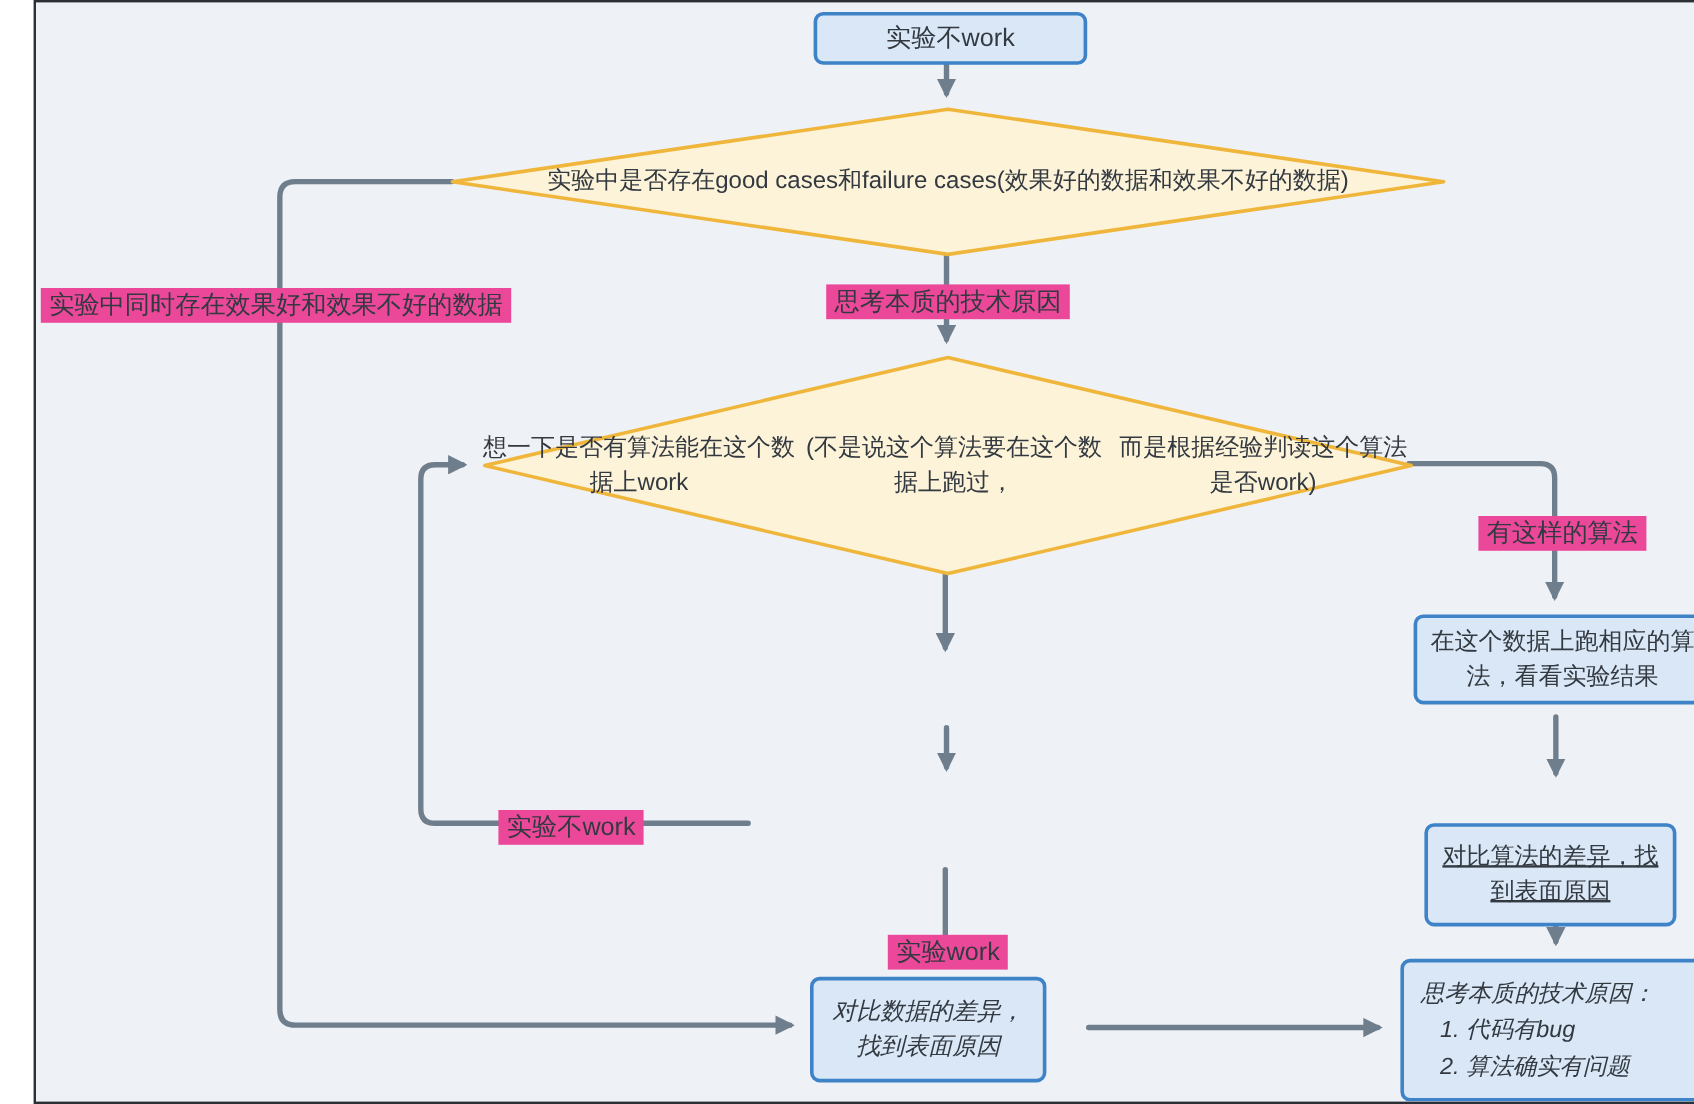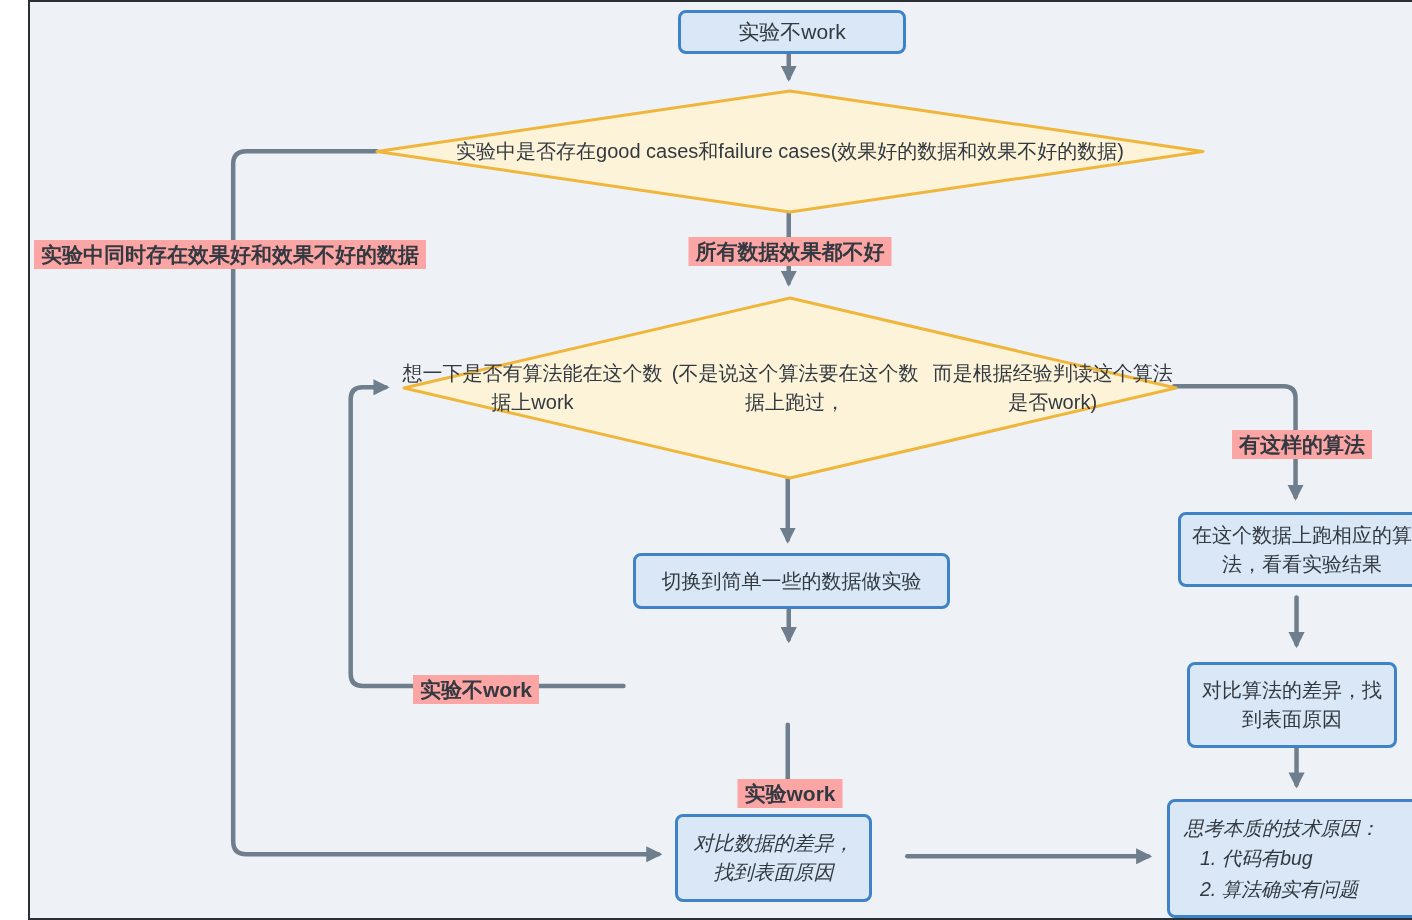--- a/index.html
+++ b/index.html
@@ -10,22 +10,22 @@
     color:#343a42;
     margin-left:28px;
   }
   #connectors{position:absolute;left:0;top:0;width:100%;height:100%;z-index:1;}
   .node{position:absolute;z-index:2;display:flex;align-items:center;justify-content:center;
     text-align:center;font-size:20px;font-weight:500;line-height:1.45;color:#333940;}
   .box{background:#d9e7f6;border:3px solid #3e83c8;border-radius:8px;box-sizing:border-box;padding:4px 10px;}
   .diamond{background:transparent;}
   .diamond svg.shape{position:absolute;left:0;top:0;width:100%;height:100%;}
   .diamond .dtext{position:relative;z-index:2;display:flex;flex-direction:row;align-items:center;justify-content:center;}
-  .edge-label{position:absolute;z-index:3;background:#fca5a5;padding:2px 7px;font-size:21px;
-    font-weight:700;color:#333940;white-space:nowrap;line-height:1.2;}
+  .edge-label{position:absolute;z-index:3;background:#ec4899;padding:2px 7px;font-size:21px;
+    font-weight:400;color:#333940;white-space:nowrap;line-height:1.2;}
   .centered{transform:translateX(-50%);}
   #root-cause-box{flex-direction:column;align-items:flex-start;text-align:left;
     justify-content:center;padding:10px 14px;font-size:19.5px;line-height:1.55;}
   #root-cause-box .item{padding-left:16px;}
 </style>
 </head>
 <body>
 
 <div id="stage">
 
@@ -68,42 +68,39 @@
     <svg class="shape" viewBox="0 0 776 184" preserveAspectRatio="none">
       <polygon points="388,2 774,92 388,182 2,92" fill="#fcf3d9" stroke="#efb63b" stroke-width="3" stroke-linejoin="round"></polygon>
     </svg>
     <div class="dtext">
       <div>想一下是否有算法能在这个数据上work</div>
       <div>(不是说这个算法要在这个数据上跑过，</div>
       <div>而是根据经验判读这个算法是否work)</div>
     </div>
   </div>
 
-  <div class="node box" style="left:603px;top:551px;width:317px;height:56px;">
-    <span>切换到简单一些的数据做实验</span>
-  </div>
 
 
   <div class="node box" style="left:645px;top:812px;width:197px;height:88px;font-style:italic;">
     <span>对比数据的差异，找到表面原因</span>
   </div>
 
   <div class="node box" style="left:1148px;top:510px;width:248px;height:75px;">
     <span>在这个数据上跑相应的算法，看看实验结果</span>
   </div>
 
-  <div class="node box" style="left:1157px;top:660px;width:210px;height:86px;">
+  <div class="node box" style="left:1157px;top:684px;width:210px;height:86px;text-decoration:underline;">
     <span>对比算法的差异，找到表面原因</span>
   </div>
 
   <div class="node box" id="root-cause-box" style="left:1137px;top:797px;width:266px;height:119px;font-style:italic;">
     <div>思考本质的技术原因：</div>
     <div class="item">1. 代码有bug</div>
     <div class="item">2. 算法确实有问题</div>
   </div>
 
   <div class="edge-label" style="left:4px;top:238px;">实验中同时存在效果好和效果不好的数据</div>
-  <div class="edge-label centered" style="left:760px;top:235px;">所有数据效果都不好</div>
+  <div class="edge-label centered" style="left:760px;top:235px;">思考本质的技术原因</div>
   <div class="edge-label centered" style="left:1272px;top:428px;">有这样的算法</div>
   <div class="edge-label centered" style="left:446px;top:673px;">实验不work</div>
   <div class="edge-label centered" style="left:760px;top:777px;">实验work</div>
 
 </div>
 
 </body></html>

